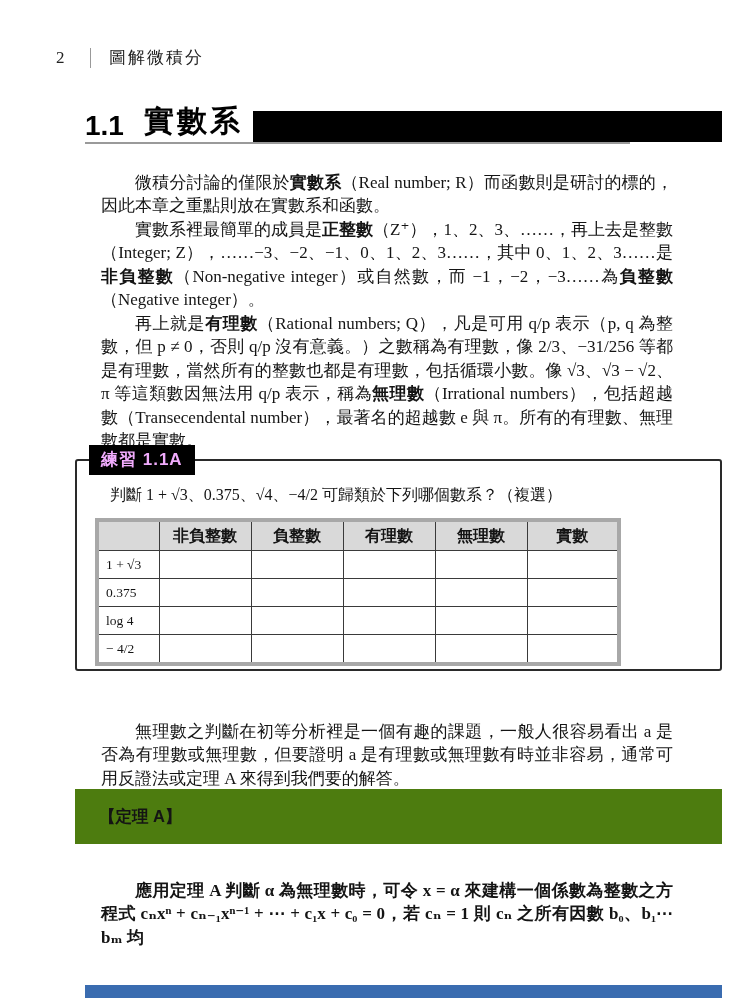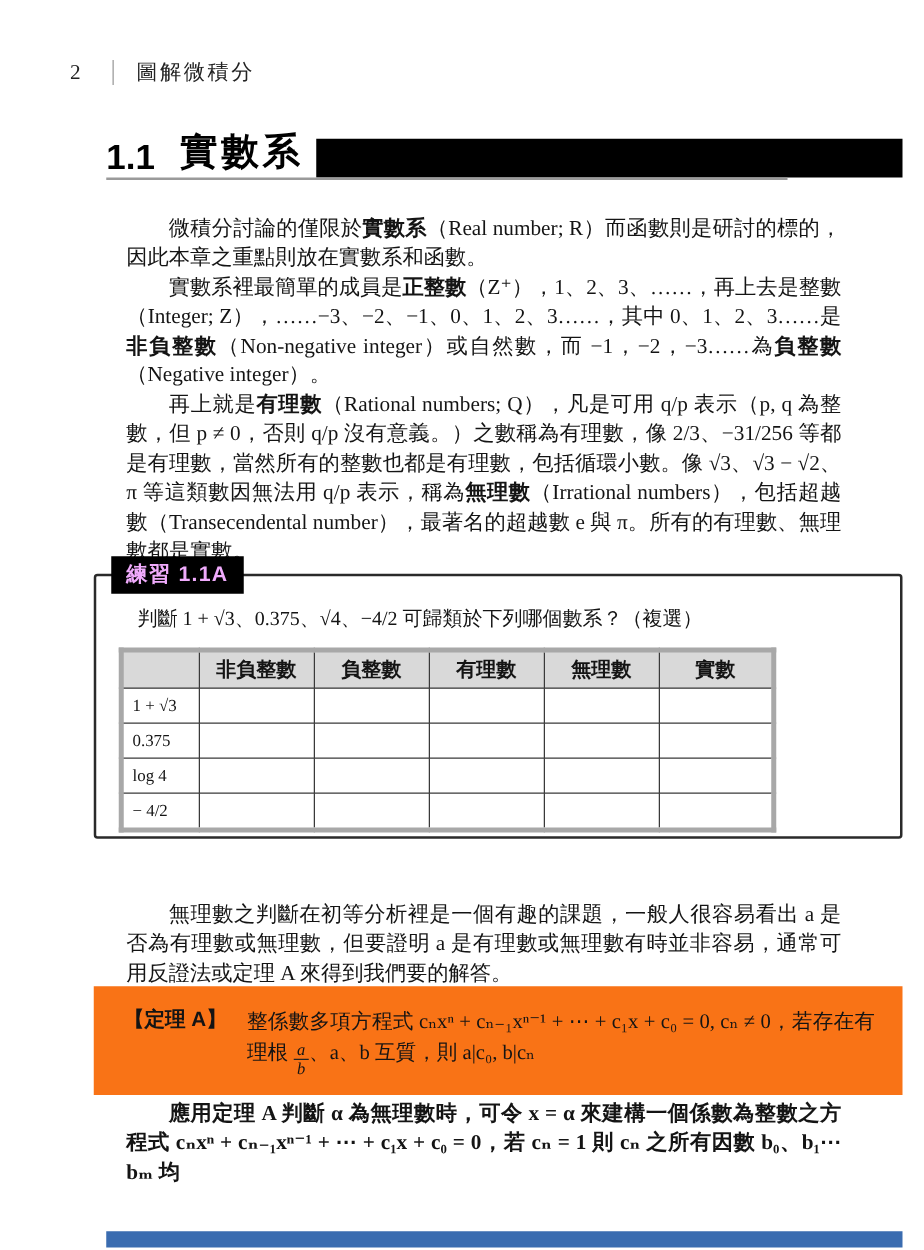--- a/index.html
+++ b/index.html
@@ -38,21 +38,21 @@
                font-weight:bold;font-size:16px;text-align:center;}
   .ex-table td{height:27px;font-size:13.5px;}
   .ex-table td.rowlabel{padding-left:7px;text-align:left;}
   .col0{width:62px;} .colN{width:92px;}
   
   .subsection{position:absolute;top:672px;left:85px;margin:0;
               font-family:"Liberation Sans","DejaVu Sans",sans-serif;font-weight:bold;
               font-size:19px;color:#000;}
   .p4{top:704px;}
   
-  .theorem-box{position:absolute;top:789px;left:75px;right:17px;background:#f97316;
+  .theorem-box{position:absolute;top:789px;left:75px;right:17px;background:#4d7c0f;
                padding:15px 22px 15px 24px;box-sizing:border-box;display:flex;font-size:16.5px;line-height:25px;}
   .theorem-label{font-family:"Liberation Sans","DejaVu Sans",sans-serif;font-weight:bold;
                  white-space:nowrap;margin-right:16px;}
   .theorem-body{text-align:justify;}
   .frac{display:inline-block;text-align:center;vertical-align:-0.7em;line-height:1.05;font-style:italic;}
   .frac .num{display:block;font-size:0.8em;padding:0 3px;}
   .frac .den{display:block;font-size:0.8em;border-top:1px solid #222;padding:0 3px;}
   .p5{top:863px;font-weight:bold;}
   
   .footer-bar{position:absolute;left:85px;right:17px;bottom:2px;height:13px;}
@@ -136,20 +136,19 @@
       </tr>
     </tbody>
       </table>
   </div>
 
 
   <p class="body p4">無理數之判斷在初等分析裡是一個有趣的課題，一般人很容易看出 a 是否為有理數或無理數，但要證明 a 是有理數或無理數有時並非容易，通常可用反證法或定理 A 來得到我們要的解答。</p>
 
   <div class="theorem-box">
     <span class="theorem-label">【定理 A】</span>
-    <span class="theorem-body"><span>整係數多項方程式 cₙxⁿ + cₙ₋₁xⁿ⁻¹ + ⋯ + c₁x + c₀ = 0, cₙ ≠ 0，若存在有理根 </span><span class="frac"><span class="num">a</span><span class="den">b</span></span><span>、a、b 互質，則 a|c₀, b|cₙ</span></span>
   </div>
 
   <p class="body p5">應用定理 A 判斷 α 為無理數時，可令 x = α 來建構一個係數為整數之方程式 cₙxⁿ + cₙ₋₁xⁿ⁻¹ + ⋯ + c₁x + c₀ = 0，若 cₙ = 1 則 cₙ 之所有因數 b₀、b₁⋯bₘ 均</p>
 
   <div class="footer-bar" style="background: rgb(58, 108, 176);"></div>
 
 </div>
 
 </body></html>

